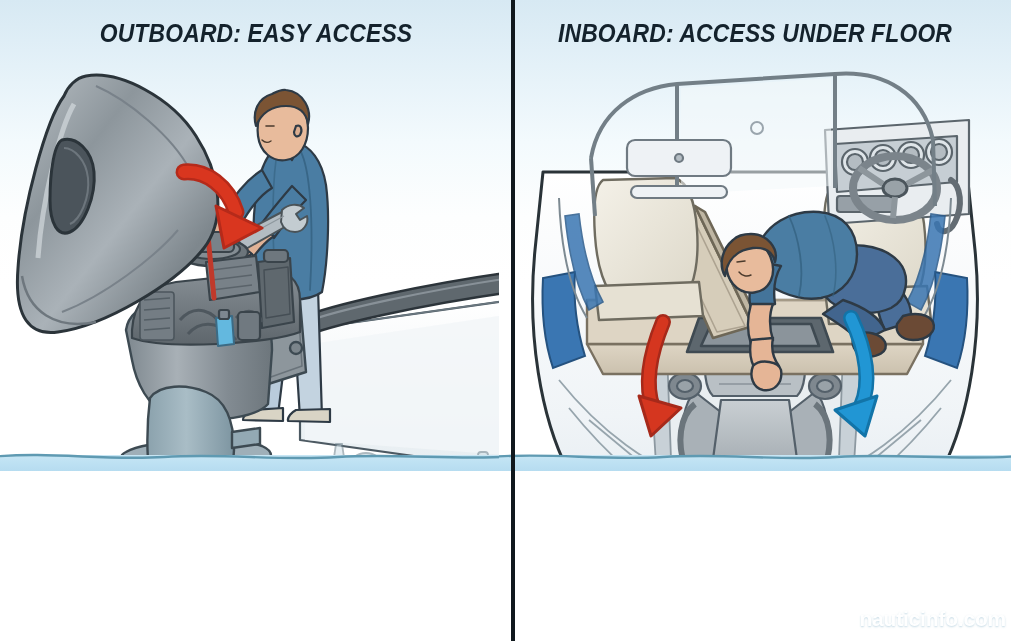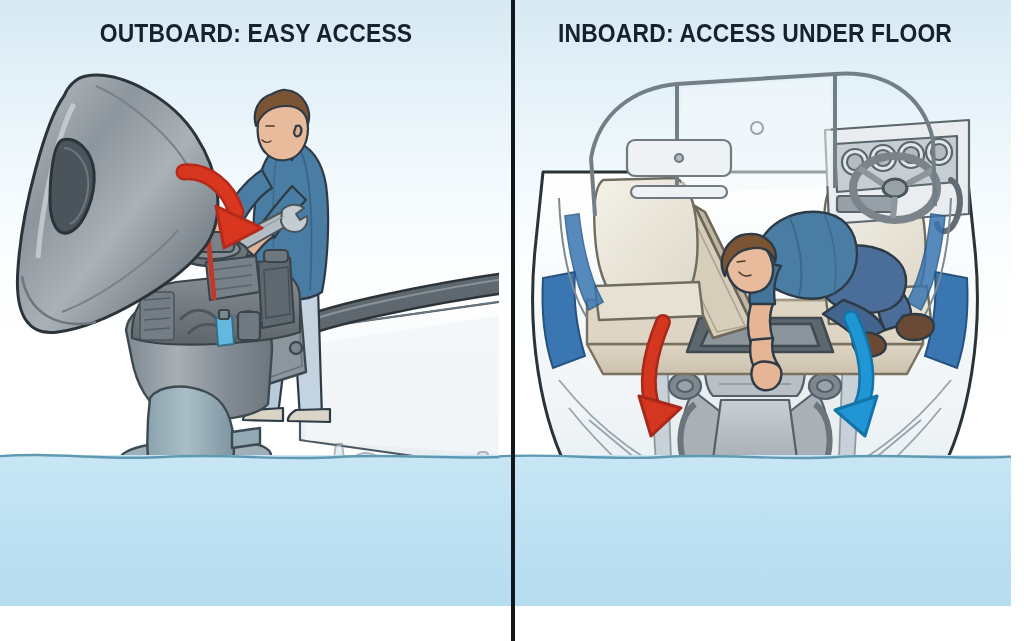--- a/index.html
+++ b/index.html
@@ -12,23 +12,24 @@
     width: 1024px;
     height: 641px;
     overflow: hidden;
     font-family: "Liberation Sans", sans-serif;
     background: #ffffff;
     border-bottom: 3px solid #1d2b33;
   }
   .panel {
     position: absolute;
     top: 0;
-    height: 606px;
+    height: 471px;
     width: 512px;
     overflow: hidden;
+    font-style: italic;
   }
   #panel-left  { left: 0; }
   #panel-right { left: 499px; }
 
   .panel-bg {
     position: absolute;
     inset: 0;
     background: linear-gradient(180deg,
         #d7e9f3 0%,
         #e4f1f8 14%,
@@ -527,13 +528,14 @@
       <svg viewBox="0 0 520 14" preserveAspectRatio="none">
         <path d="M0 8 C60 3 110 12 170 8 C230 4 280 12 340 8 C400 4 460 12 520 7" fill="none" stroke="#5f9ab2" stroke-width="2.4"></path>
       </svg>
     </div>
 
     <div class="panel-title">INBOARD: ACCESS UNDER FLOOR</div>
   </div>
 
   <div id="divider"></div>
 
+  <div id="watermark">nauticinfo.com</div>
 </div>
 
 </body></html>

